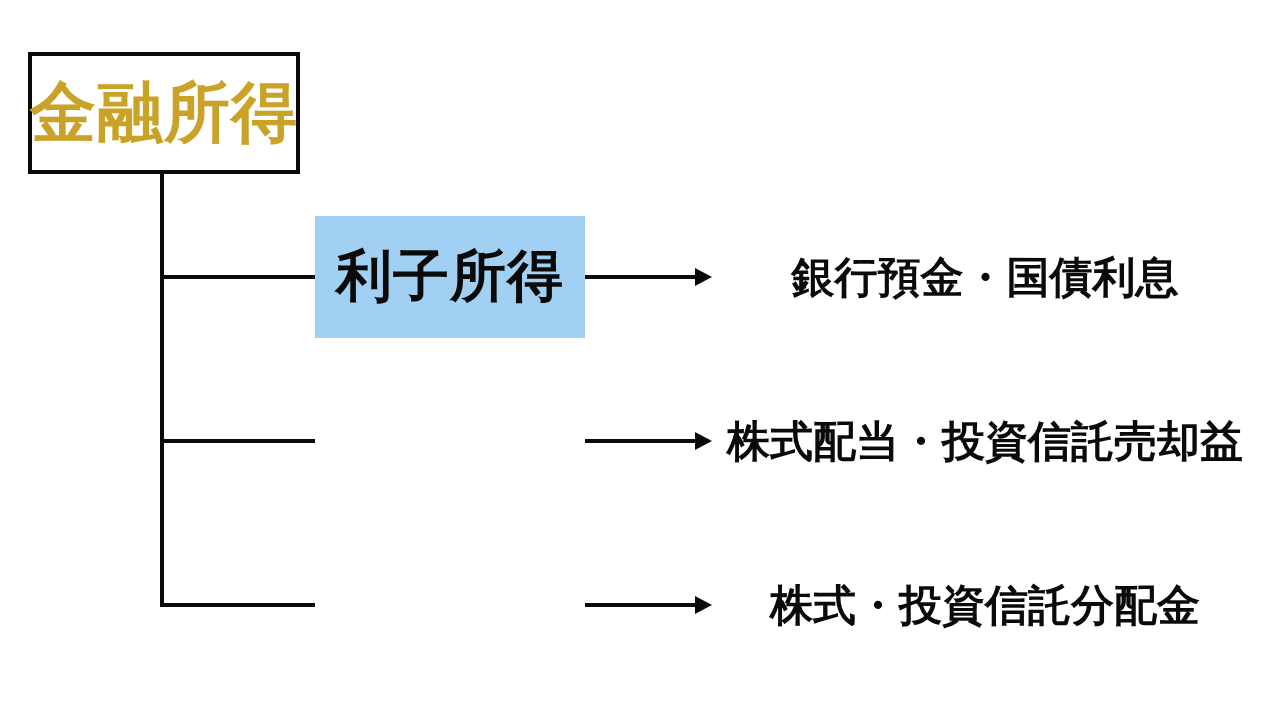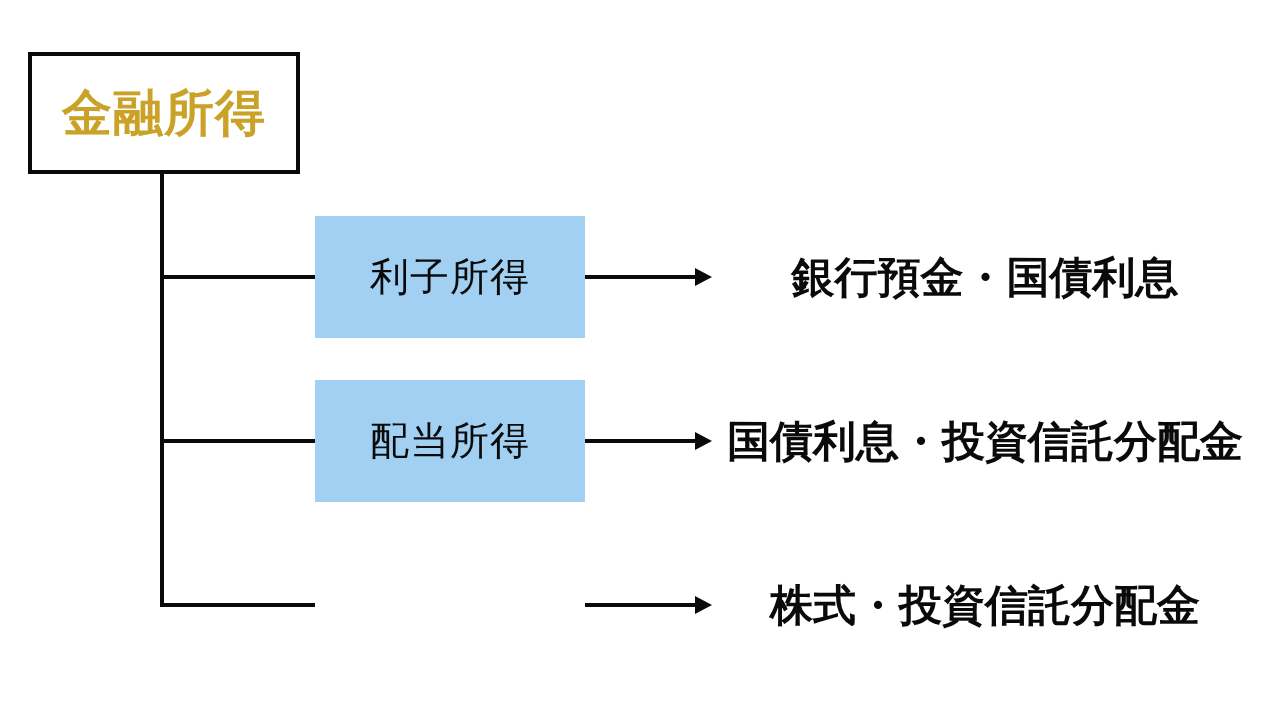--- a/index.html
+++ b/index.html
@@ -24,21 +24,21 @@
     width: 264px;
     height: 114px;
     border: 4px solid var(--line, #0a0a0a);
     background: #ffffff;
     display: flex;
     align-items: center;
     justify-content: center;
   }
   .root-box .label {
     color: var(--root-text, #c9a227);
-    font-size: 50px;
+    font-size: 66px;
     font-weight: 800;
     letter-spacing: 1px;
     white-space: nowrap;
   }
 
   
   .line {
     position: absolute;
     background: var(--line, #0a0a0a);
   }
@@ -57,22 +57,22 @@
     background: var(--box-fill, #a1d0f2);
     display: flex;
     align-items: center;
     justify-content: center;
   }
   .cat-box.r1 { top: 216px; }
   .cat-box.r2 { top: 380px; }
   .cat-box.r3 { top: 544px; }
   .cat-box .label {
     color: var(--label-text, #0a0a0a);
-    font-size: 39px;
-    font-weight: 400;
+    font-size: 56px;
+    font-weight: 700;
     letter-spacing: 1px;
     white-space: nowrap;
   }
 
   
   .arrow-shaft {
     position: absolute;
     left: 585px;
     width: 112px;
     height: 4px;
@@ -126,24 +126,21 @@
   <div class="line branch r2"></div>
   <div class="line branch r3"></div>
 
   <div class="cat-box r1">
     <span class="label">利子所得</span>
   </div>
   <div class="arrow-shaft r1"></div>
   <div class="arrow-head r1"></div>
   <div class="target-label r1">銀行預金・国債利息</div>
 
-  <div class="cat-box r2">
-    <span class="label">配当所得</span>
-  </div>
   <div class="arrow-shaft r2"></div>
   <div class="arrow-head r2"></div>
-  <div class="target-label r2">国債利息・投資信託分配金</div>
+  <div class="target-label r2">株式配当・投資信託売却益</div>
 
   <div class="arrow-shaft r3"></div>
   <div class="arrow-head r3"></div>
   <div class="target-label r3">株式・投資信託分配金</div>
 
 </div>
 
 </body></html>

